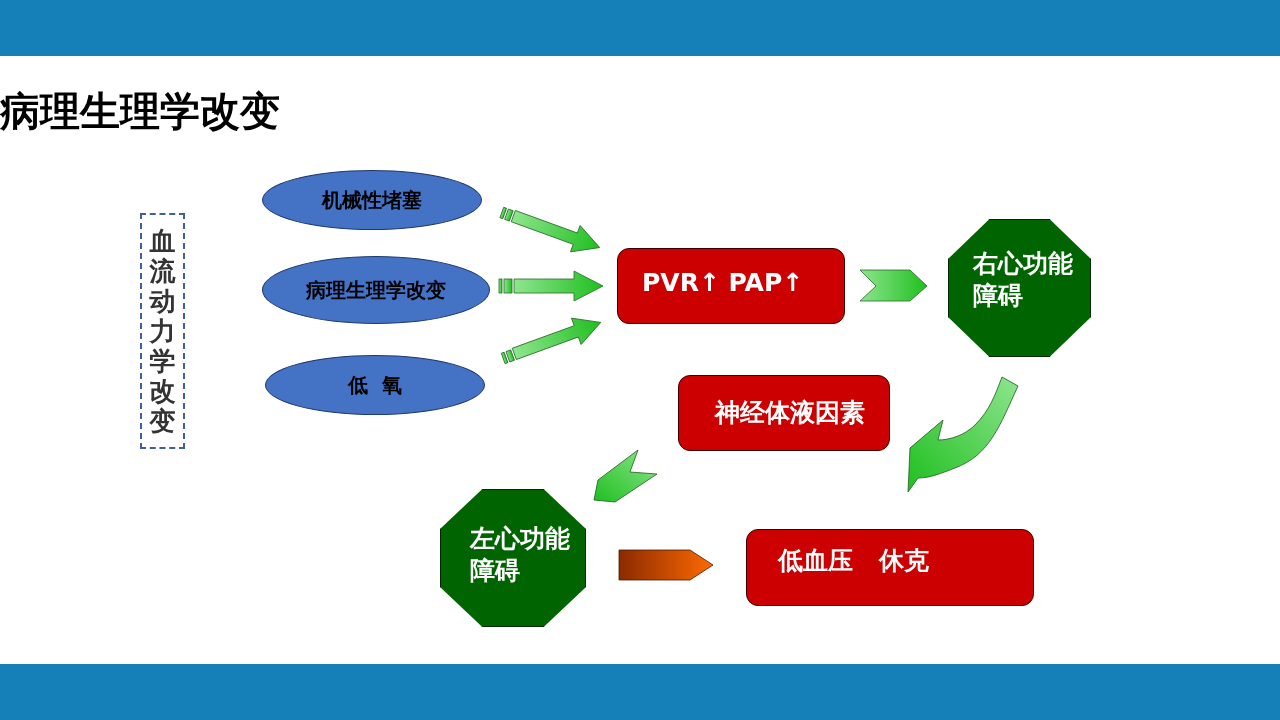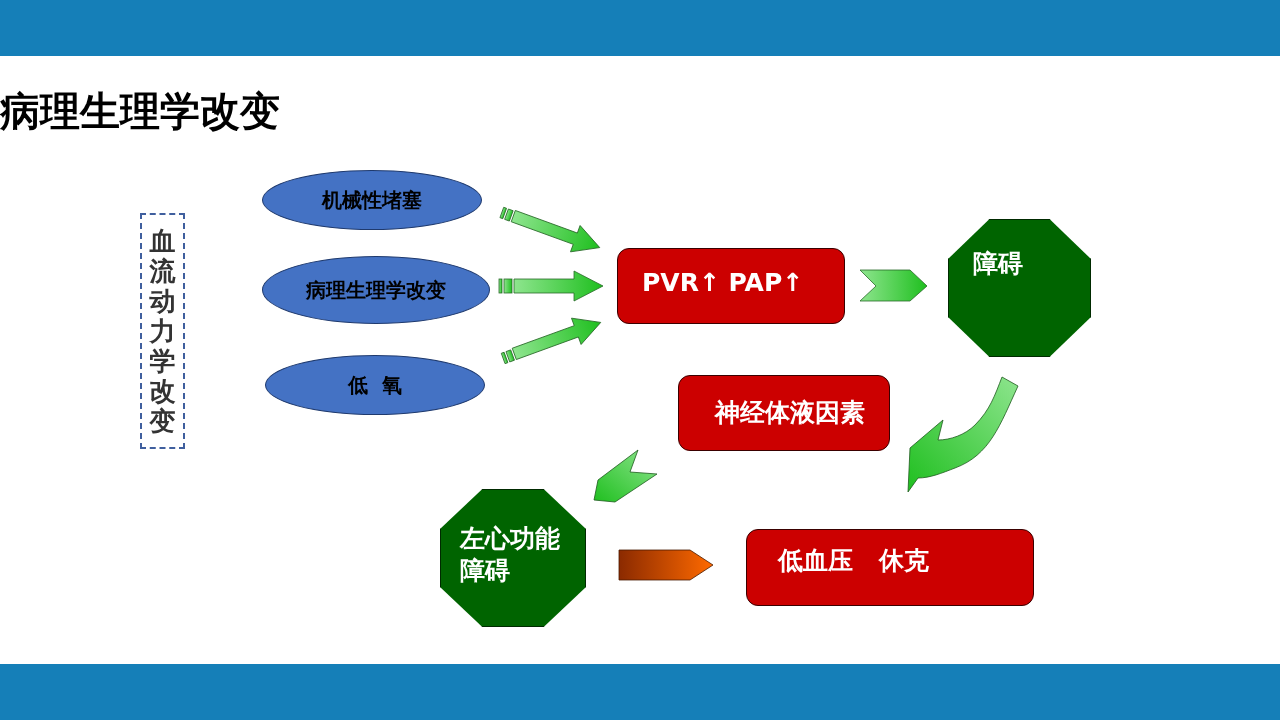--- a/index.html
+++ b/index.html
@@ -87,27 +87,28 @@
   <polygon points="638,450 630,472 657,474 615,502 594,500 598,480" fill="url(#gg2)" stroke="#1e5a1e" stroke-width="0.8"></polygon>
 
   <polygon points="619,550 690,550 713,565 690,580 619,580" fill="url(#og)" stroke="#4a1a00" stroke-width="0.8"></polygon>
 </svg>
 
 <div class="rbox" style="left:617px;top:248px;width:228px;height:76px;">
   <span style="position:absolute;left:24px;top:19px;">PVR↑  PAP↑</span>
 </div>
 
 <div class="oct" style="left:948px;top:219px;width:143px;height:138px;padding:28px 0 0 24px;">
+  <div>右心功能</div>
   <div>障碍</div>
 </div>
 
 <div class="rbox" style="left:678px;top:375px;width:212px;height:76px;">
   <span style="position:absolute;left:36px;top:20px;">神经体液因素</span>
 </div>
 
-<div class="oct" style="left:440px;top:489px;width:146px;height:138px;padding:33px 0 0 19px;border-radius:25px;">
+<div class="oct" style="left:440px;top:489px;width:146px;height:138px;padding:33px 0 0 29px;border-radius:25px;">
   <div>左心功能</div>
   <div>障碍</div>
 </div>
 
 <div class="rbox" style="left:746px;top:529px;width:288px;height:77px;">
   <span style="position:absolute;left:31px;top:14px;white-space:pre;">低血压   休克</span>
 </div>
 
 </body></html>

